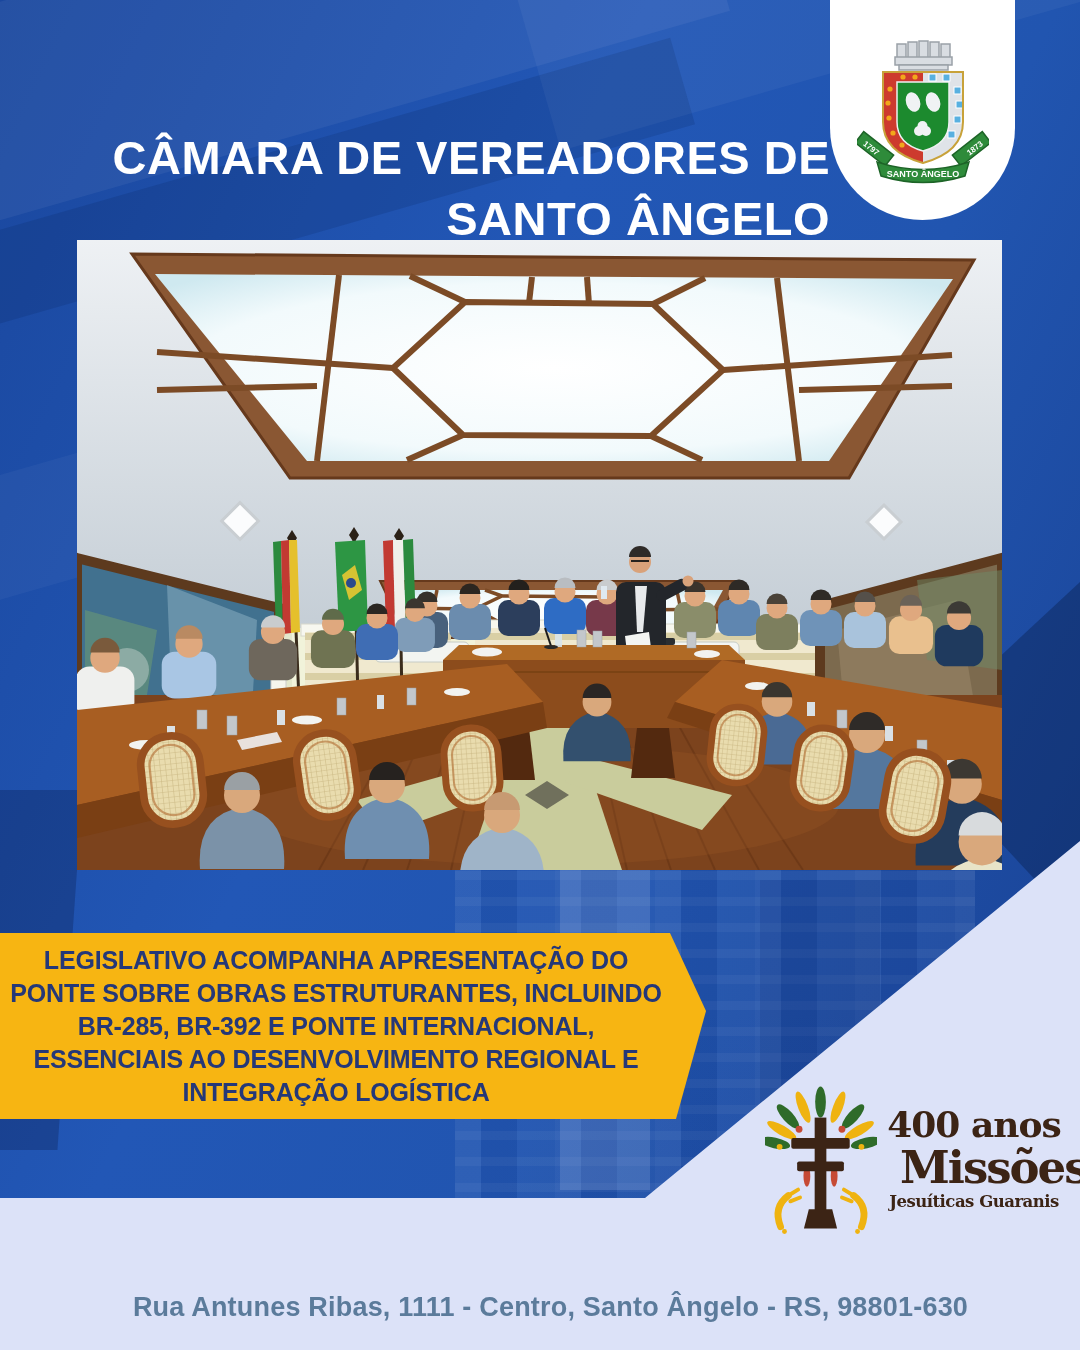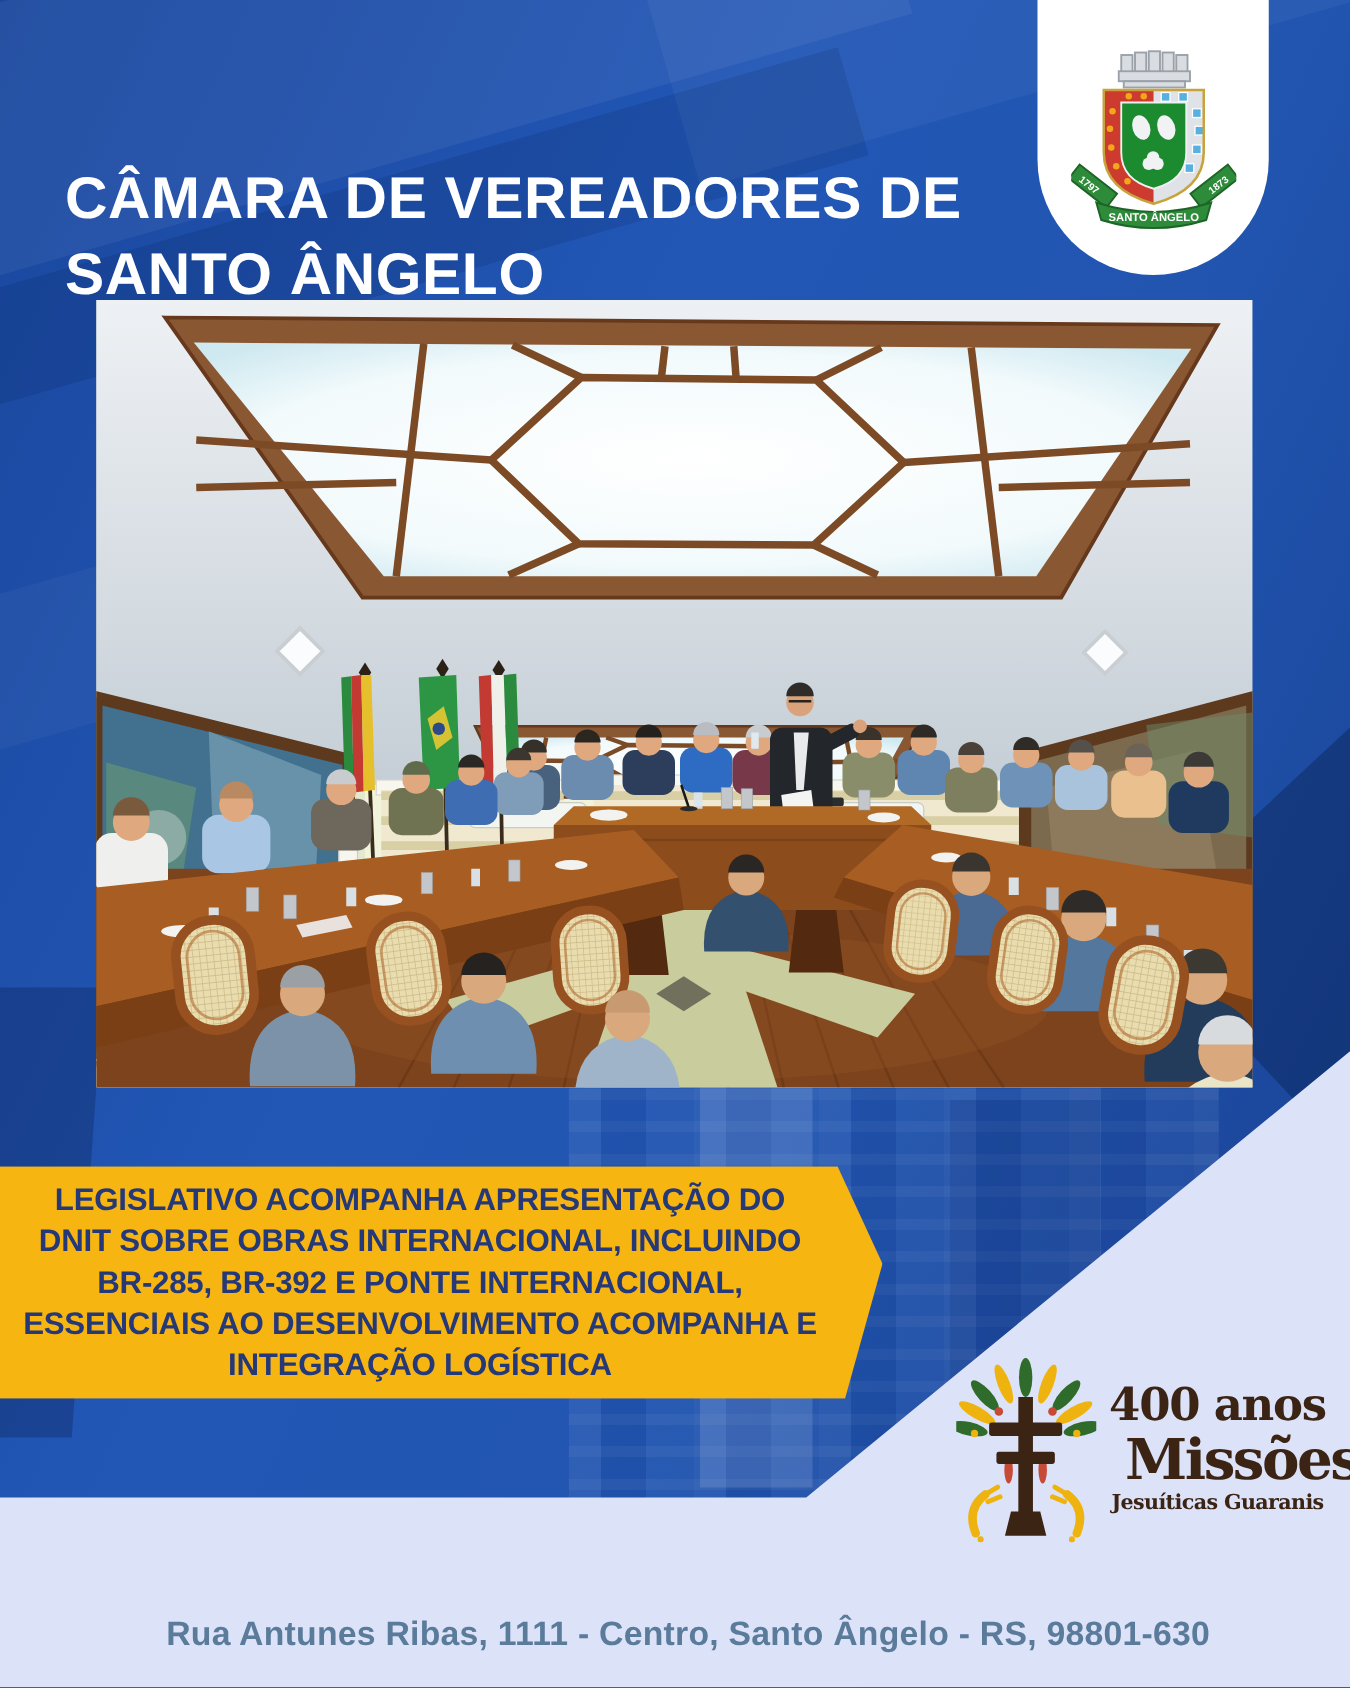--- a/index.html
+++ b/index.html
@@ -14,21 +14,21 @@
   .s4{left:-80px;top:420px;width:560px;height:120px;background:rgba(255,255,255,.04);}
   .slab{position:absolute;left:930px;top:600px;width:340px;height:200px;background:rgba(9,28,72,.38);transform:rotate(-43deg);}
   .slab2{position:absolute;left:-30px;top:790px;width:100px;height:360px;background:rgba(9,28,72,.30);transform:skewX(-4deg);}
   .buildings{position:absolute;left:455px;top:845px;width:520px;height:370px;opacity:.9;
     background:
       repeating-linear-gradient(90deg, rgba(180,200,235,.10) 0 26px, rgba(25,55,125,.14) 26px 62px, rgba(130,160,210,.09) 62px 100px),
       repeating-linear-gradient(180deg, rgba(255,255,255,.05) 0 9px, rgba(0,0,0,0) 9px 26px);}
   .bpatch1{position:absolute;left:560px;top:860px;width:90px;height:330px;background:rgba(190,205,240,.18);}
   .bpatch2{position:absolute;left:760px;top:880px;width:120px;height:300px;background:rgba(20,50,120,.20);}
 
-  .title{position:absolute;left:52px;top:96px;width:790px;text-align:left;color:#ffffff;
+  .title{position:absolute;left:40px;top:96px;width:790px;text-align:right;color:#ffffff;
     font-weight:800;font-size:47px;line-height:61px;letter-spacing:.5px;}
   .badge{position:absolute;left:830px;top:0;width:185px;height:220px;background:#ffffff;
     border-radius:0 0 95px 95px;display:flex;justify-content:center;}
   .badge svg{margin-top:34px;}
 
   .photo{position:absolute;left:77px;top:240px;width:925px;height:630px;margin:0;}
   .photo svg{display:block;width:100%;height:100%;}
 
   .banner{position:absolute;left:0;top:933px;width:710px;height:186px;background:#F7B512;
     clip-path:polygon(0 0,670px 0,706px 78px,676px 186px,0 186px);
@@ -397,23 +397,23 @@
         <use href="#chair" transform="translate(395,528) rotate(-4)"></use>
         <use href="#chair" transform="translate(838,556) rotate(10) scale(1.1)"></use>
         <use href="#back" transform="translate(425,585)" style="--s:#9fb4c8;--h:#c79a72"></use>
         <use href="#back" transform="translate(905,615) scale(1.3)" style="--s:#e8e4c8;--h:#d8dbdd"></use>
       </g>
     </svg>
   </figure>
 
   <div class="banner">
     <div class="bline">LEGISLATIVO ACOMPANHA APRESENTAÇÃO DO</div>
-    <div class="bline">DNIT SOBRE OBRAS INTERNACIONAL, INCLUINDO</div>
+    <div class="bline">PONTE SOBRE OBRAS ESTRUTURANTES, INCLUINDO</div>
     <div class="bline">BR-285, BR-392 E PONTE INTERNACIONAL,</div>
-    <div class="bline">ESSENCIAIS AO DESENVOLVIMENTO ACOMPANHA E</div>
+    <div class="bline">ESSENCIAIS AO DESENVOLVIMENTO REGIONAL E</div>
     <div class="bline">INTEGRAÇÃO LOGÍSTICA</div>
   </div>
 
   <div class="light-region"></div>
 
   <div class="anniversary">
     <svg width="112" height="152" viewBox="0 0 115 155">
 
       <g transform="translate(57,72)">
         <g fill="#2f6b2a">

